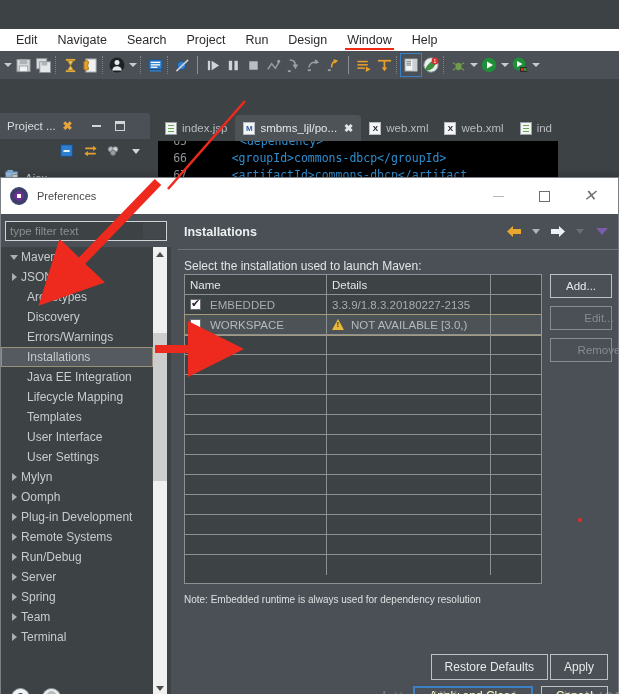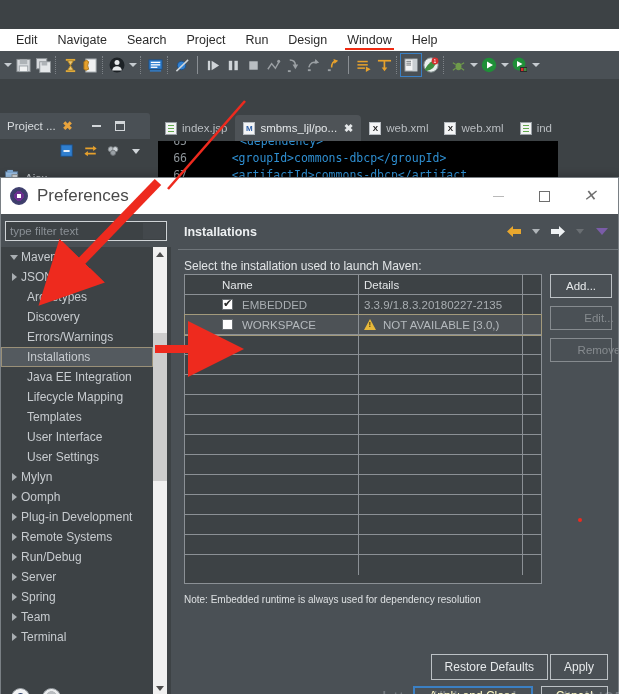--- a/index.html
+++ b/index.html
@@ -94,21 +94,21 @@
   
   .prefs {
     position: absolute; left: 0; top: 148px; width: 619px; height: 546px;
     background: #4a5055; border: 1px solid #7a8085;
     box-shadow: 0 2px 10px rgba(0,0,0,.45);
   }
   .prefs-title {
     height: 36px; background: #ffffff; display: flex; align-items: center;
     padding-left: 9px; position: relative;
   }
-  .prefs-title-text { font-size: 17px; color: #4a4a4a; margin-left: 9px; }
+  .prefs-title-text { font-size: 11px; color: #4a4a4a; margin-left: 9px; }
   .prefs-gear {
     width: 18px; height: 18px; border-radius: 50%;
     background: radial-gradient(circle at 50% 50%, #ffffff 0 22%, #6b2f8f 23% 48%, #3d3d6b 49% 100%);
     border: 2px solid #40406e; position: relative;
   }
   .win-ctl { position: absolute; top: 0; height: 36px; display: flex; align-items: center; justify-content: center; width: 44px;}
   .win-min { right: 98px; }
   .win-max { right: 52px; }
   .win-close { right: 6px; }
   .wm-line { width: 11px; height: 1px; background: #b9b9b9; }
@@ -171,21 +171,21 @@
   .rp-nav { display: flex; align-items: center; gap: 6px; }
   .navbtn { display:flex; align-items:center; justify-content:center; width: 16px; height: 16px;}
   .caret-sm { width:0;height:0;border-left:4px solid transparent;border-right:4px solid transparent;border-top:5px solid #b0b5b9;}
   .caret-sm.dim { border-top-color:#6a6f73; }
   .caret-pp { width:0;height:0;border-left:6px solid transparent;border-right:6px solid transparent;border-top:7px solid #7a5ca8;}
 
   .rp-sub { font-size: 12px; color: #e2e5e7; padding: 9px 0 7px 6px; }
 
   .table-area { position: absolute; left: 6px; top: 60px; width: 358px; height: 310px; }
   .mtable { width: 100%; height: 100%; background: #3d4245; border: 1px solid #8b9095; }
-  .mrow { display: flex; height: 20px; border-bottom: 1px solid #8b9095; padding-left: 32px; }
+  .mrow { display: flex; height: 20px; border-bottom: 1px solid #8b9095; }
   .mrow:last-child { border-bottom: none; }
   .mcell { border-right: 1px solid #8b9095; display: flex; align-items: center; padding-left: 5px; font-size: 11.5px; color: #a9aeb2; overflow: hidden; white-space: nowrap;}
   .mcell.c1 { width: 142px; }
   .mcell.c2 { width: 164px; }
   .mcell.c3 { flex: 1; border-right: none; }
   .mrow.header .mcell { color: #e3e6e8; }
   .mrow.sel { outline: 1px solid #a39a7c; background: #4d5256; }
   .mrow.sel .mcell { color: #b4b9bd; }
   .chk { width: 11px; height: 11px; background: #fff; border: 1px solid #6a6f73; margin-right: 9px; flex: 0 0 auto; position: relative;}
   .chk.on::after { content: "\2714"; position: absolute; left: 0px; top: -3px; font-size: 11px; color: #2b2b2b; }

